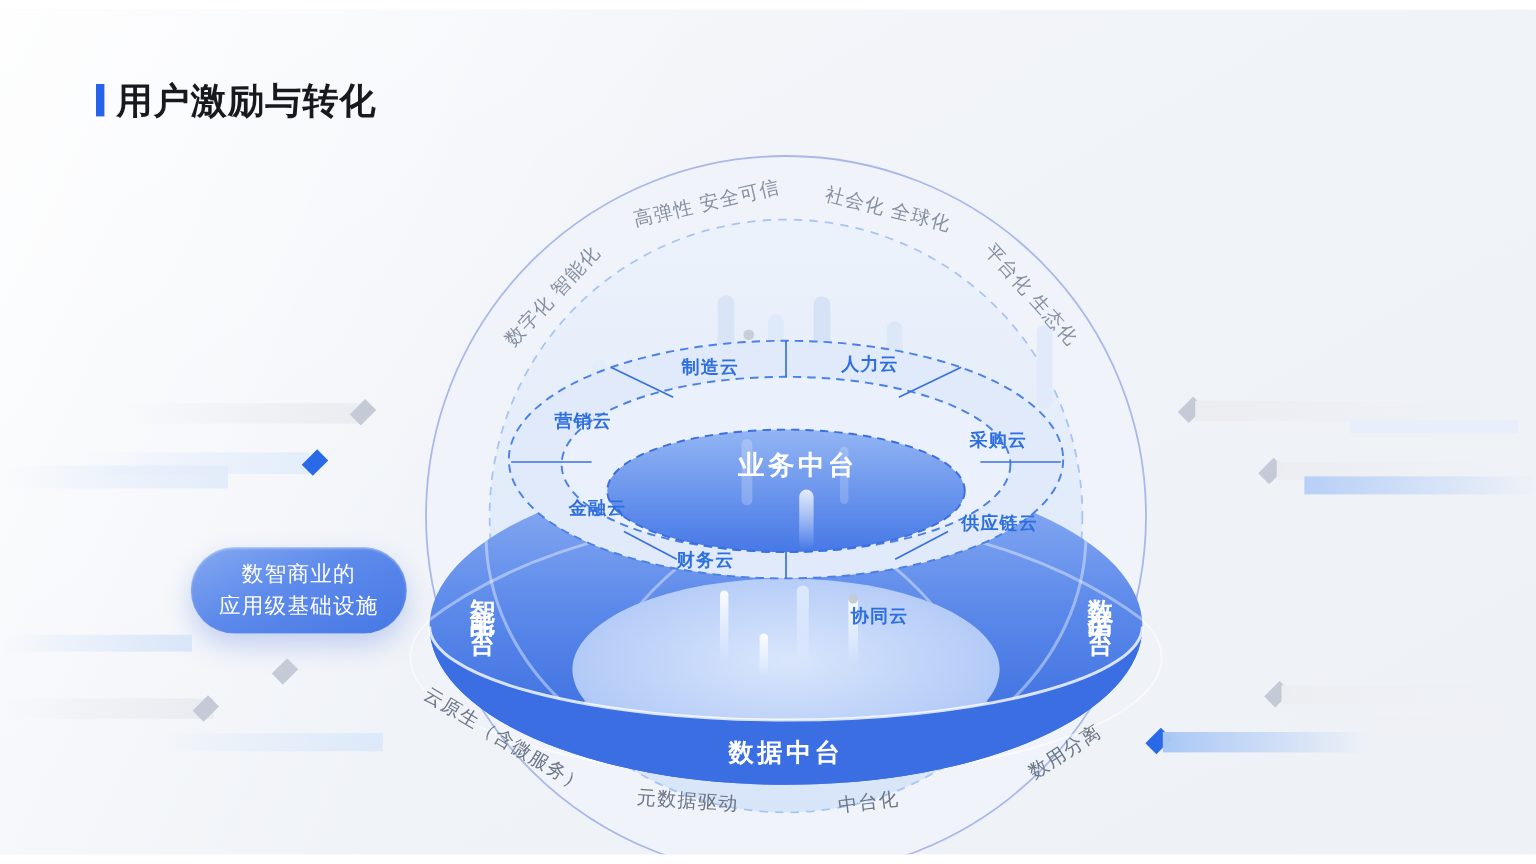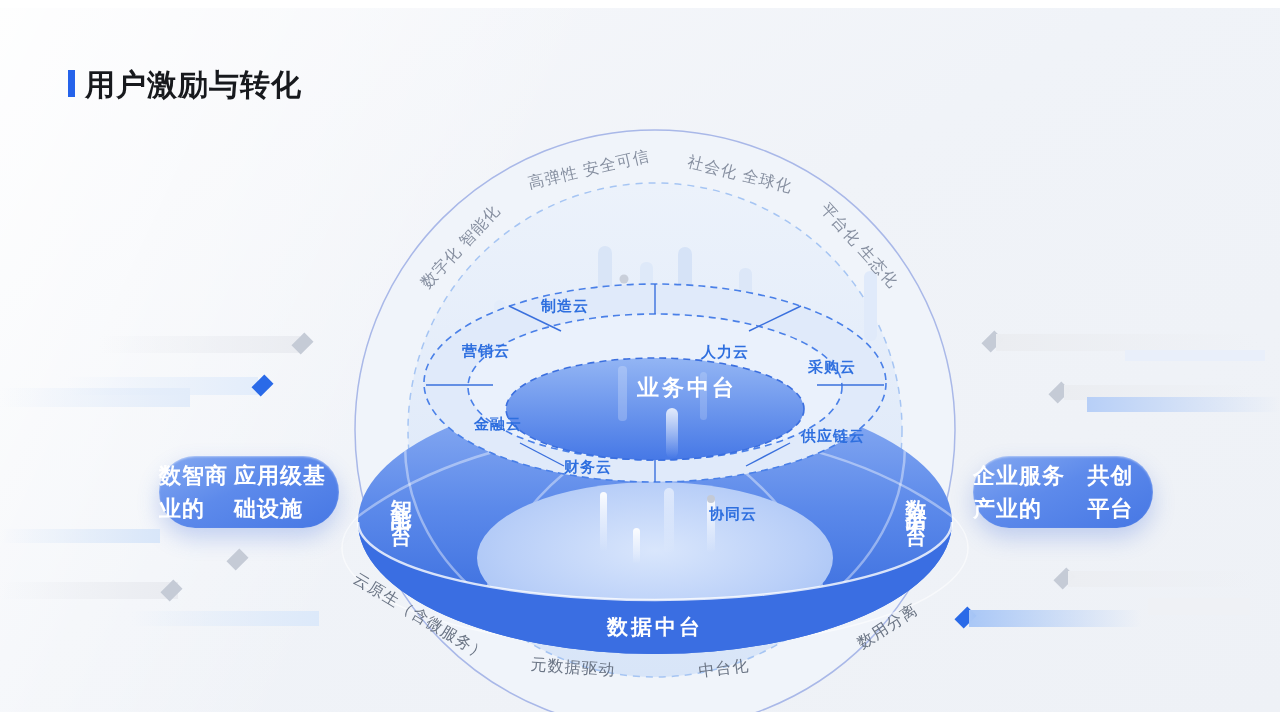--- a/index.html
+++ b/index.html
@@ -6,21 +6,21 @@
   html,body { width:1280px; height:720px; overflow:hidden; background:#fff;
     font-family:"Liberation Sans","DejaVu Sans",sans-serif; }
   .stage { position:absolute; top:8px; left:0; width:1280px; height:704px;
     background:linear-gradient(150deg,#f7f8fb 0%,#f0f3f8 45%,#eef1f6 100%); overflow:hidden; }
   .stage::before { content:""; position:absolute; inset:0;
     background:linear-gradient(115deg,rgba(255,255,255,.85) 0%,rgba(255,255,255,0) 38%); pointer-events:none; }
   .strip { position:absolute; left:0; width:1280px; height:8px; background:#ffffff; }
   .strip.top { top:0; } .strip.bot { bottom:0; }
 
   
-  .header { position:absolute; left:68px; top:62px; display:flex; align-items:flex-end; }
+  .header { position:absolute; left:80px; top:62px; display:flex; align-items:flex-end; }
   .accent { width:7px; height:27px; background:var(--accent,#2563eb); margin-right:10px; margin-bottom:3px; }
   .title { font-size:30px; font-weight:900; color:var(--title_text,#17191d); letter-spacing:1px; line-height:1; }
   .subtitle { font-size:15px; color:var(--subtitle_text,#c5c9d3); margin-left:12px; margin-bottom:2px; letter-spacing:.5px; }
 
   svg.diagram { position:absolute; inset:0; }
 
   
   .lbl { position:absolute; white-space:nowrap; transform:translate(-50%,-50%); }
   .arc-lbl { font-size:16px; font-weight:500; color:var(--arc_label,#868fa0); letter-spacing:1px; }
   .cloud-lbl { font-size:15px; font-weight:700; color:var(--cloud_label,#2e6fdf); letter-spacing:1px; }
@@ -28,22 +28,22 @@
   .tech-lbl { font-size:21px; font-weight:700; color:#ffffff; letter-spacing:3px; }
   .vert-lbl { position:absolute; writing-mode:vertical-rl; text-orientation:upright;
     font-size:21px; font-weight:700; color:#ffffff; letter-spacing:9px;
     transform:translate(-50%,-50%); }
   .base-lbl { font-size:16px; font-weight:500; color:var(--base_label,#6b7585); letter-spacing:1px; }
 
   
   .pill { position:absolute; width:180px; height:72px; border-radius:36px;
     background:linear-gradient(155deg,#85a9f1 0%,#5d8aeb 45%,#4677e4 100%);
     box-shadow:0 10px 22px rgba(70,110,220,.28), inset 0 1px 2px rgba(255,255,255,.45);
-    display:flex; flex-direction:row; align-items:center; justify-content:center;
-    color:#fff; font-size:22px; font-weight:700; line-height:1.5; letter-spacing:1px; }
+    display:flex; flex-direction:column; align-items:center; justify-content:center;
+    color:#fff; font-size:18px; font-weight:400; line-height:1.5; letter-spacing:1px; }
 
   
   .bar { position:absolute; }
   .diamond { position:absolute; width:13px; height:13px; transform:rotate(45deg) scaleY(1.4); }
   .diamond.gray { background:var(--diamond_gray,#c5cbd6); }
   .diamond.blue { background:var(--diamond_blue,#2a6ae8); }
 </style>
 </head>
 <body>
 
@@ -142,46 +142,42 @@
         <line x1="790" y1="435" x2="746" y2="458"></line>
       </g>
     </g>
   </svg>
 
   <div class="lbl arc-lbl" style="left:461px; top:239px; transform:translate(-50%,-50%) rotate(-47deg);">数字化 智能化</div>
   <div class="lbl arc-lbl" style="left:589px; top:162px; transform:translate(-50%,-50%) rotate(-13deg);">高弹性 安全可信</div>
   <div class="lbl arc-lbl" style="left:740px; top:167px; transform:translate(-50%,-50%) rotate(14deg);">社会化 全球化</div>
   <div class="lbl arc-lbl" style="left:859px; top:238px; transform:translate(-50%,-50%) rotate(48deg);">平台化 生态化</div>
 
-  <div class="lbl cloud-lbl" style="left:565px; top:298px;">制造云</div>
-  <div class="lbl cloud-lbl" style="left:725px; top:296px;margin-top:48px;">人力云</div>
+  <div class="lbl cloud-lbl" style="left:592px; top:298px;">制造云</div>
+  <div class="lbl cloud-lbl" style="left:725px; top:296px;">人力云</div>
   <div class="lbl cloud-lbl" style="left:486px; top:343px;">营销云</div>
   <div class="lbl cloud-lbl" style="left:832px; top:359px;">采购云</div>
   <div class="lbl cloud-lbl" style="left:498px; top:416px;">金融云</div>
   <div class="lbl cloud-lbl" style="left:833px; top:428px;">供应链云</div>
   <div class="lbl cloud-lbl" style="left:588px; top:459px;">财务云</div>
   <div class="lbl cloud-lbl" style="left:733px; top:458px;margin-top:48px;">协同云</div>
 
-  <div class="lbl center-lbl" style="left:687px; top:380px;">业务中台</div>
+  <div class="lbl center-lbl" style="left:665px; top:380px;">业务中台</div>
   <div class="vert-lbl" style="left:401px; top:492px;">智能中台</div>
   <div class="vert-lbl" style="left:916px; top:492px;">数据中台</div>
   <div class="lbl tech-lbl" style="left:655px; top:619px;">数据中台</div>
 
   <div class="lbl base-lbl" style="left:420px; top:609px; transform:translate(-50%,-50%) rotate(31deg);">云原生（含微服务）</div>
   <div class="lbl base-lbl" style="left:573px; top:660px; transform:translate(-50%,-50%) rotate(4deg);">元数据驱动</div>
   <div class="lbl base-lbl" style="left:724px; top:661px; transform:translate(-50%,-50%) rotate(-7deg);">中台化</div>
   <div class="lbl base-lbl" style="left:888px; top:619px; transform:translate(-50%,-50%) rotate(-33deg);">数用分离</div>
 
   <div class="pill" style="left:159px; top:448px;">
     <span>数智商业的</span>
     <span>应用级基础设施</span>
-  </div>
-  <div class="pill" style="left:973px; top:448px;">
-    <span>企业服务产业的</span>
-    <span>共创平台</span>
   </div>
 
   <div class="bar" style="left:100px; top:328px; width:200px; height:17px; background:linear-gradient(90deg,rgba(236,238,242,0),rgba(233,235,240,.9));"></div>
   <div class="diamond gray" style="left:296px; top:329px;"></div>
   <div class="bar" style="left:66px; top:369px; width:192px; height:18px; background:linear-gradient(90deg,rgba(232,240,252,0),#e3edfb);"></div>
   <div class="diamond blue" style="left:256px; top:371px;"></div>
   <div class="bar" style="left:0px; top:380px; width:190px; height:19px; background:linear-gradient(90deg,rgba(255,255,255,0),#e2ecfa);"></div>
 
   <div class="bar" style="left:0px; top:521px; width:160px; height:14px; background:linear-gradient(90deg,rgba(255,255,255,0),#d8e6f9);"></div>
   <div class="bar" style="left:47px; top:544px; width:290px; height:15px; background:linear-gradient(90deg,rgba(238,240,244,0),#ecee f2 55%,rgba(238,240,244,.45));"></div>

